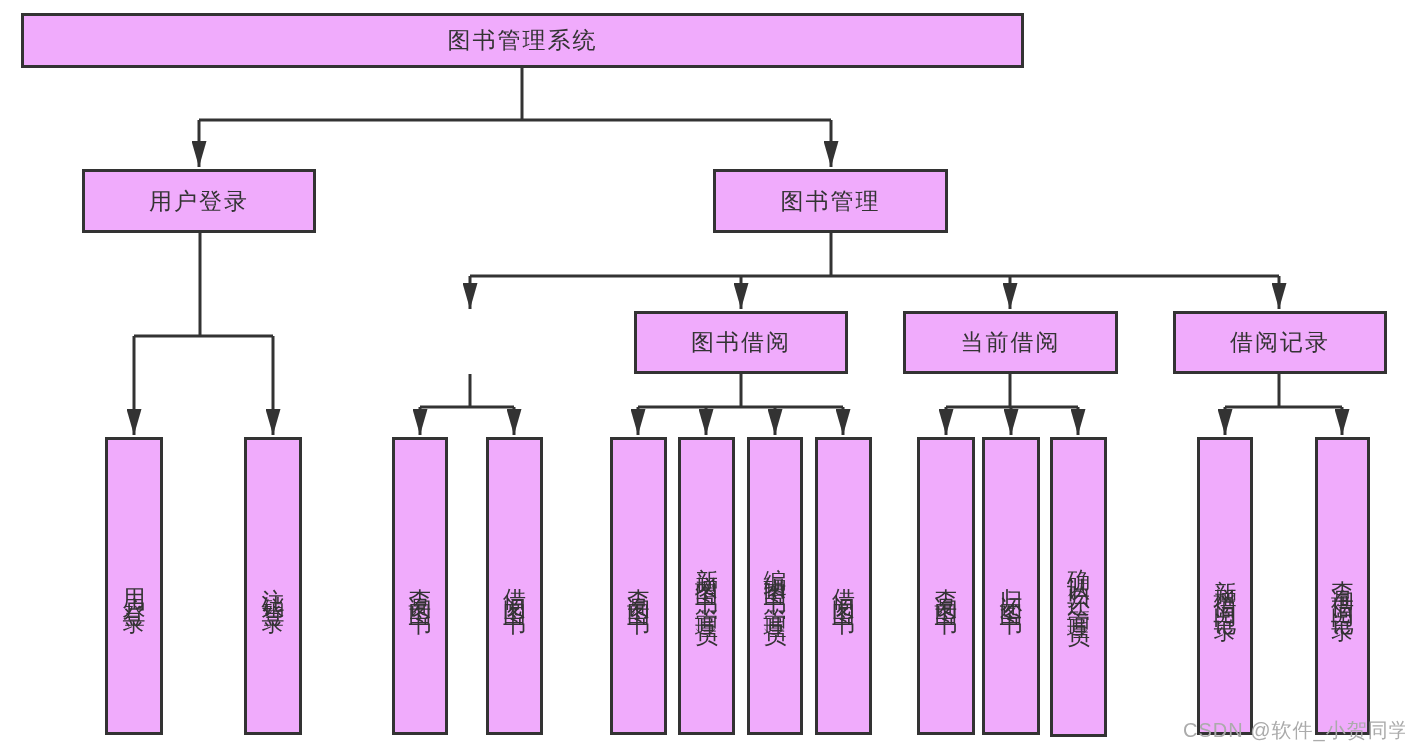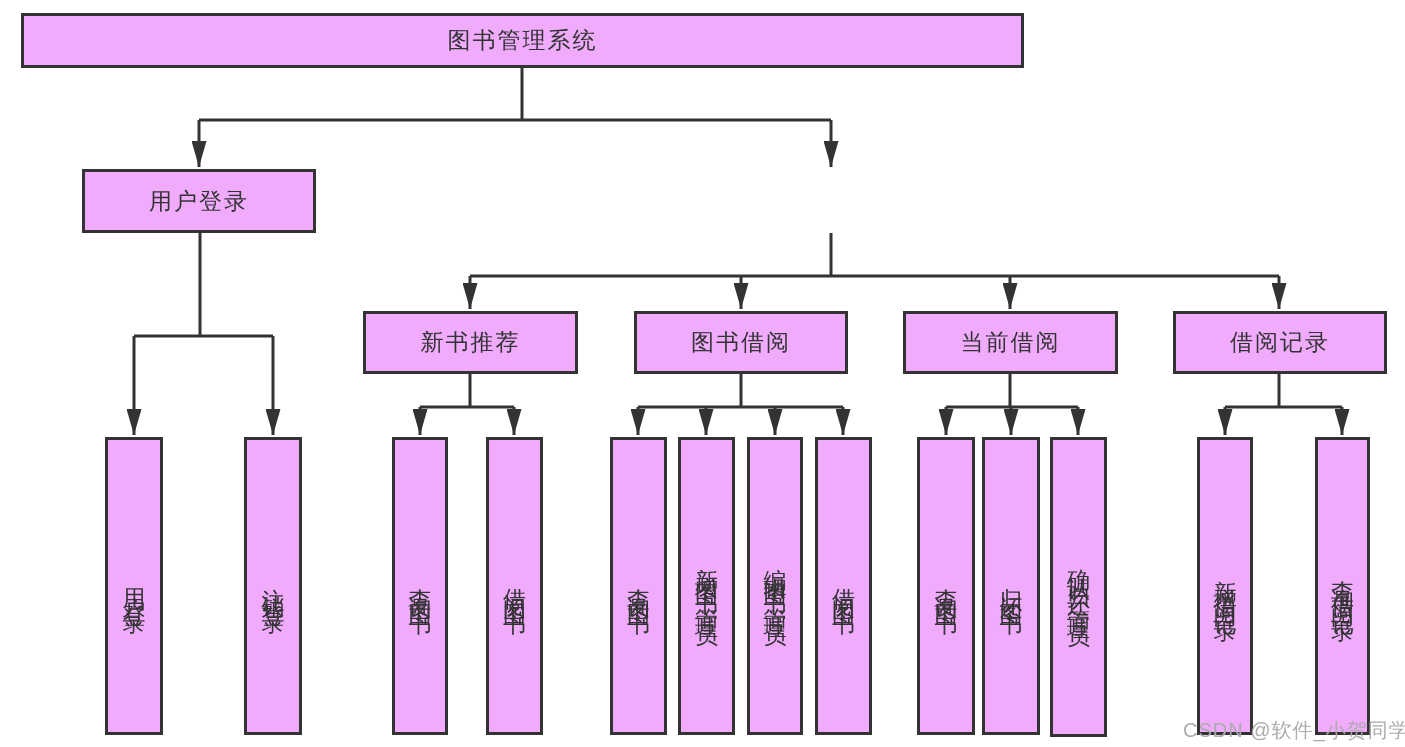--- a/index.html
+++ b/index.html
@@ -98,22 +98,22 @@
       <line x1="1279" y1="374" x2="1279" y2="407"></line>
       <line x1="1225" y1="407" x2="1342" y2="407"></line>
       <line x1="1225" y1="407" x2="1225" y2="435" marker-end="url(#arrow)"></line>
       <line x1="1342" y1="407" x2="1342" y2="435" marker-end="url(#arrow)"></line>
     </g>
   </svg>
 
   <div class="node h-node" style="left:21px;top:13px;width:1003px;height:55px;">图书管理系统</div>
 
   <div class="node h-node" style="left:82px;top:169px;width:234px;height:64px;">用户登录</div>
+  <div class="node h-node" style="left:713px;top:169px;width:235px;height:64px;">图书管理</div>
 
-  <div class="node h-node" style="left:363px;top:311px;width:215px;height:63px;">新书推荐</div>
   <div class="node h-node" style="left:634px;top:311px;width:214px;height:63px;">图书借阅</div>
   <div class="node h-node" style="left:903px;top:311px;width:215px;height:63px;">当前借阅</div>
   <div class="node h-node" style="left:1173px;top:311px;width:214px;height:63px;">借阅记录</div>
 
   <div class="node v-node" style="left:105px;top:437px;width:58px;height:298px;">用户登录</div>
   <div class="node v-node" style="left:244px;top:437px;width:58px;height:298px;">注销登录</div>
 
   <div class="node v-node" style="left:392px;top:437px;width:56px;height:298px;">查询图书</div>
   <div class="node v-node" style="left:486px;top:437px;width:57px;height:298px;">借阅图书</div>
 

